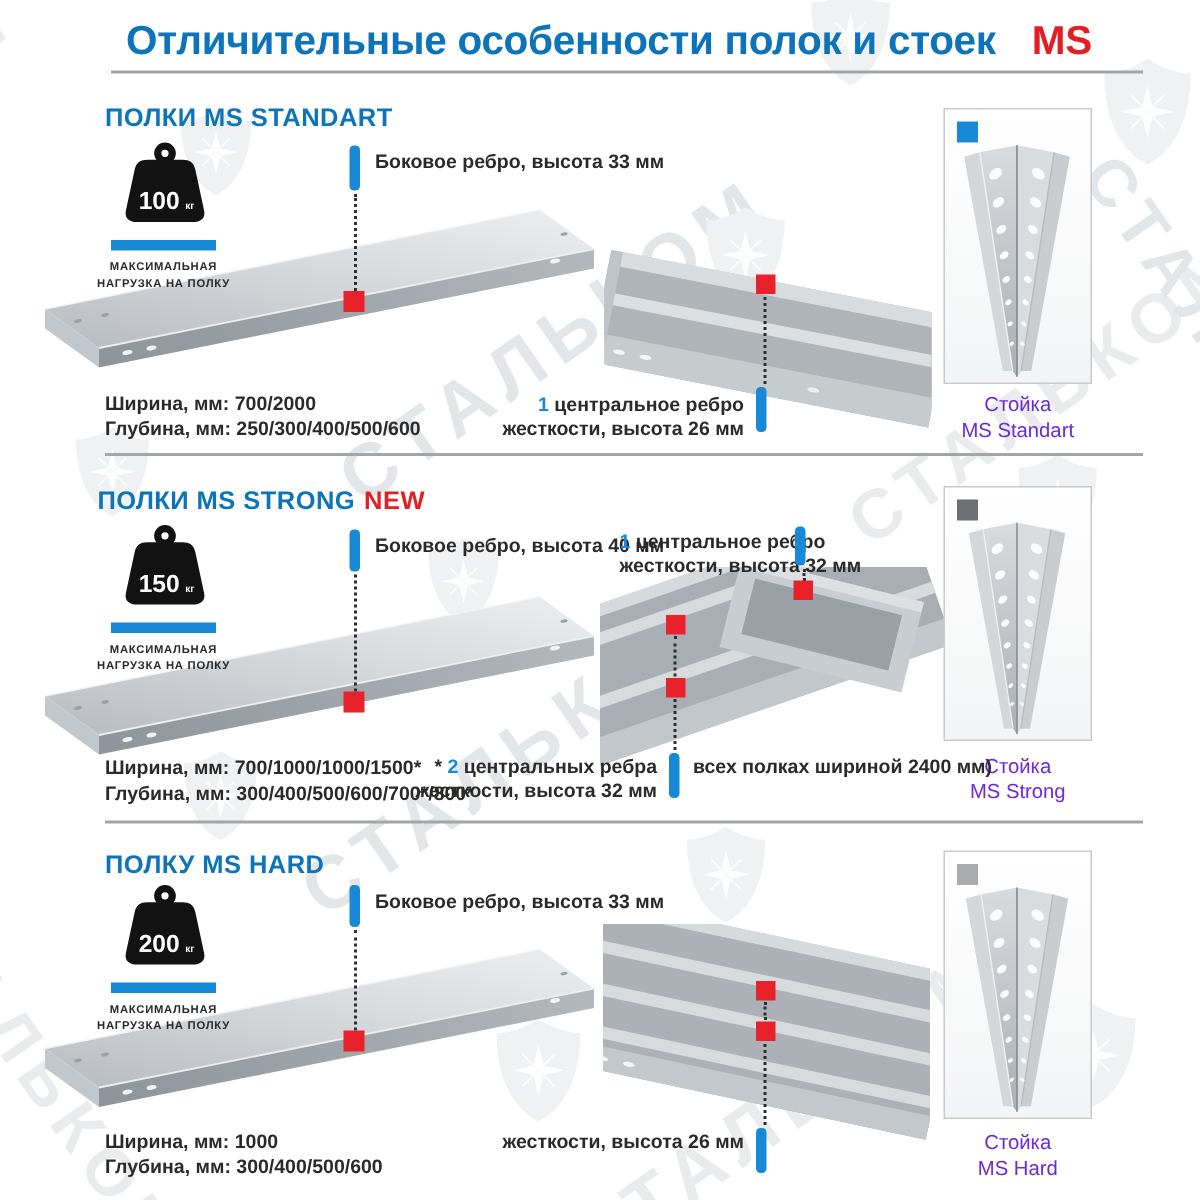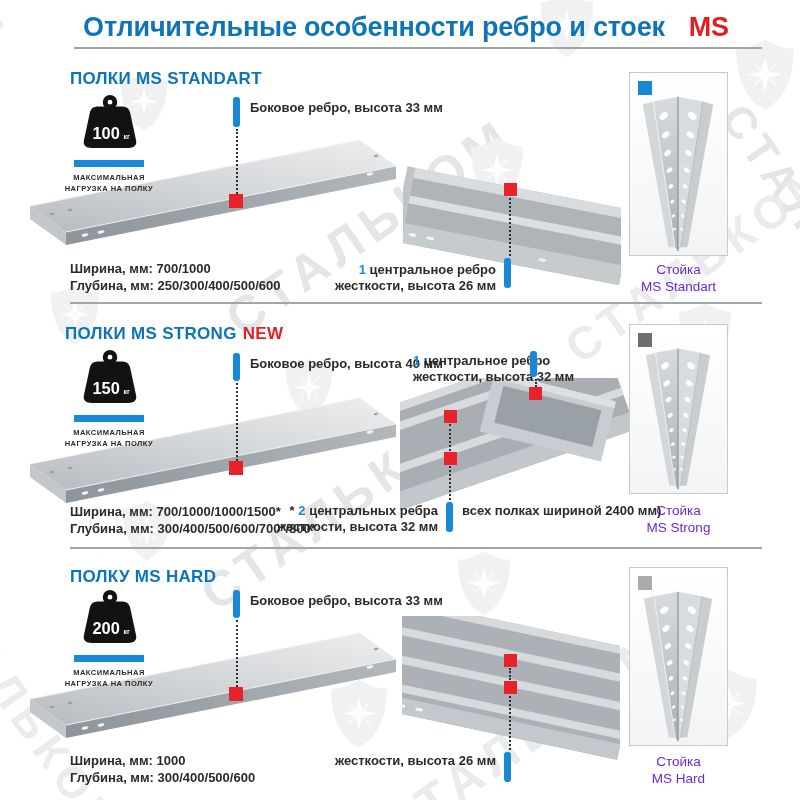--- a/index.html
+++ b/index.html
@@ -193,21 +193,21 @@
     <use href="#shield"></use>
   </svg>
 <svg class="wm-shield" style="left:328px;top:676px" width="62" height="75">
     <use href="#shield"></use>
   </svg>
 <svg class="wm-shield" style="left:698px;top:666px" width="62" height="75">
     <use href="#shield"></use>
   </svg>
 
 <div class="title">
-  <span>Отличительные особенности ребро и стоек</span><span class="ms">MS</span>
+  <span>Отличительные особенности полок и стоек</span><span class="ms">MS</span>
 </div>
 <div class="rule" style="left:74px;top:47px;width:688px"></div>
 
 <div class="hdr" style="left:70px;top:69px">
   <span>ПОЛКИ MS STANDART</span>
 </div>
 
 <svg class="art" style="left:75px;top:94px" width="70" height="56" viewBox="0 0 72 58">
   <use href="#kettlebell"></use>
   <text class="wval" x="32" y="47" text-anchor="middle">100</text>
@@ -233,21 +233,21 @@
 
 <div class="sq" style="left:504px;top:183px;width:13px;height:13px"></div>
 <div class="dot" style="left:509px;top:198px;height:58px"></div>
 <div class="bar" style="left:504px;top:258px;height:30px"></div>
 <div class="note r" style="right:304px;top:262px">
   <div><span class="num">1</span> <span>центральное ребро</span></div>
   <div>жесткости, высота 26 мм</div>
 </div>
 
 <div class="dims" style="left:70px;top:260px">
-  <div>Ширина, мм: 700/1000</div>
+  <div>Ширина, мм: 700/2000</div>
   <div>Глубина, мм: 250/300/400/500/600</div>
 </div>
 
 <div class="pframe" style="left:629px;top:72px;height:182px">
   <div class="pmark" style="background:#1789d6"></div>
   <svg style="position:absolute;left:3px;bottom:2px" width="90" height="160" viewBox="0 0 90 168" preserveAspectRatio="xMidYMax meet">
       <use href="#post"></use>
     </svg>
 </div>
 <div class="plabel" style="left:629px;top:261px">

